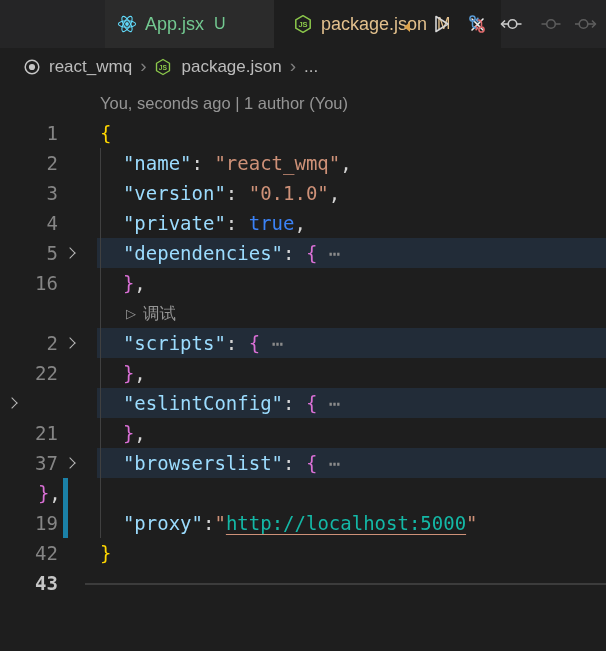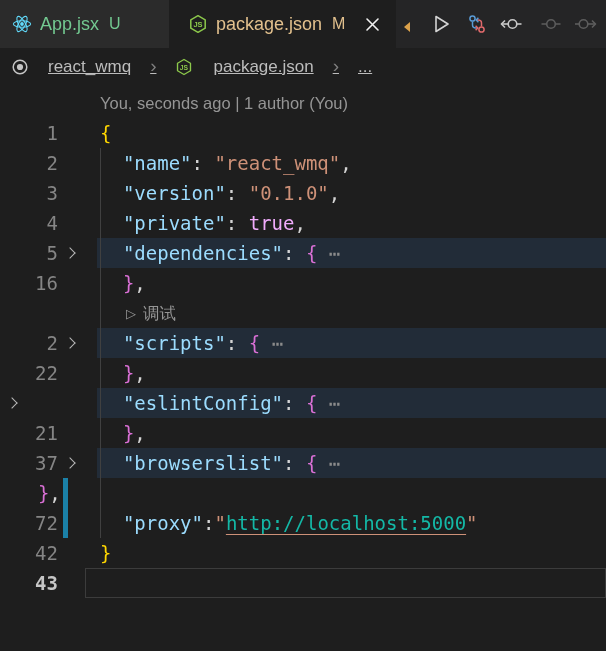--- a/index.html
+++ b/index.html
@@ -5,60 +5,60 @@
   * { box-sizing: border-box; }
   html,body { margin:0; padding:0; }
   body {
     width:606px; height:651px; overflow:hidden;
     background:#1e1e1e;
     font-family:"Liberation Sans", sans-serif;
     -webkit-font-smoothing:antialiased;
   }
 
   
-  .tabbar { position:relative; height:48px; background:#252526; display:flex; }
+  .tabbar { position:relative; height:48px; background:#252526; display:flex;justify-content:center; }
   .tab { display:flex; align-items:center; height:48px; font-size:18px; cursor:pointer; }
   .tab.inactive { width:169px; background:#2b2b2b; padding:0 12px; }
   .tab.active   { width:227px; background:#1e1e1e; padding:0 14px 0 19px; }
   .tab .ticon { width:20px; height:20px; flex:none; margin-right:8px; display:flex; align-items:center; }
   .lbl-green { color:#73c991; }
   .lbl-mod   { color:#e2c08d; }
   .badge { margin-left:10px; font-size:16px; }
   .close-btn { margin-left:auto; width:20px; height:20px; display:flex; align-items:center; justify-content:center; cursor:pointer; }
 
   .overflow-marker { position:absolute; left:404px; top:22px; width:0; height:0;
     border-right:6px solid #dba14a; border-top:5px solid transparent; border-bottom:5px solid transparent; }
   .act { position:absolute; top:11px; width:26px; height:26px; cursor:pointer; }
   .act svg { display:block; }
 
   
   .breadcrumbs { height:38px; background:#1e1e1e; display:flex; align-items:center;
-    padding-left:10px; gap:18px; font-size:17px; color:#bcbcbc;text-decoration:underline; }
+    padding-left:22px; gap:7px; font-size:17px; color:#bcbcbc; }
   .crumb { cursor:pointer; }
   .crumb-sep { color:#7f7f7f; font-size:19px; line-height:1; padding:0 1px 3px 1px; }
   .bicon { width:20px; height:20px; display:flex; align-items:center; }
 
   
   .editor { position:relative; height:565px; background:#1e1e1e; padding-top:2px; }
-  .row { position:relative; height:30px; display:flex; }
+  .row { position:relative; height:30px; display:flex;align-items:center; }
   .gut { width:85px; flex:none; display:flex; }
   .lnum { width:58px; text-align:right; color:#858585;
     font-family:"DejaVu Sans Mono", monospace; font-size:19px; line-height:30px; }
   .lnum.cur { color:#c6c6c6;font-weight:bold; }
   .chev-box { width:27px; display:flex; align-items:center; justify-content:center; }
   .chev { width:8px; height:8px; border-top:1.8px solid #b8b8b8; border-right:1.8px solid #b8b8b8;
     transform:rotate(45deg); margin-left:-3px; }
   .content { flex:1; position:relative; padding-left:15px; white-space:pre;
     font-family:"DejaVu Sans Mono", monospace; font-size:19px; line-height:30px; }
   .hlbar { position:absolute; left:12px; right:0; top:0; bottom:0; background:#222c38; z-index:0; }
   .curline { position:absolute; left:0; right:0; top:0; bottom:0; border:1px solid #3c3c3c; z-index:0; }
   .tk { position:relative; z-index:1; }
   .tk-key  { color:#9cdcfe; }
   .tk-str  { color:#ce9178; }
-  .tk-kw   { color:#f0abfc; }
+  .tk-kw   { color:#3b82f6; }
   .tk-pu   { color:#d4d4d4; }
   .tk-b1   { color:#ffd700; }
   .tk-b2   { color:#da70d6; }
   .tk-fold { color:#8b8b8b; }
   .tk-url  { color:#14b8a6; text-decoration:underline; text-decoration-color:#ce9178; text-underline-offset:4px; }
 
   .lens { flex:1; padding-left:15px; color:#959595; font-size:16.5px; line-height:29px;
     display:flex; align-items:center; cursor:pointer; }
   .lens-glyph { font-size:13px; margin-right:7px; color:#9a9a9a; }
 
@@ -256,21 +256,21 @@
             <div class="chev"></div>
           </div>
         </div>
         <div class="content"><div class="hlbar"></div><span class="tk tk-pu">  </span><span class="tk tk-key">"browserslist"</span><span class="tk tk-pu">: </span><span class="tk tk-b2">{</span><span class="tk tk-fold"> ⋯</span></div>
       </div>
       <div class="row">
         <div class="content"><span class="tk tk-pu">  </span><span class="tk tk-b2">}</span><span class="tk tk-pu">,</span></div>
       </div>
       <div class="row">
         <div class="gut">
-          <div class="lnum">72</div>
+          <div class="lnum">19</div>
           <div class="chev-box"></div>
         </div>
         <div class="content"><span class="tk tk-pu">  </span><span class="tk tk-key">"proxy"</span><span class="tk tk-pu">:</span><span class="tk tk-str">"</span><span class="tk tk-url">http://localhost:5000</span><span class="tk tk-str">"</span></div>
       </div>
       <div class="row">
         <div class="gut">
           <div class="lnum">42</div>
           <div class="chev-box"></div>
         </div>
         <div class="content"><span class="tk tk-b1">}</span></div>

